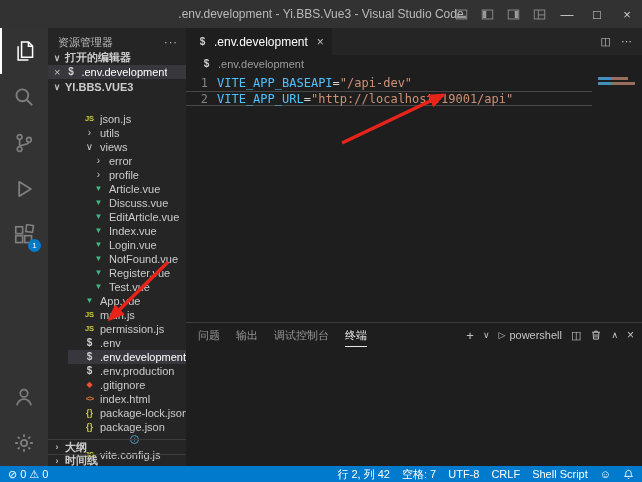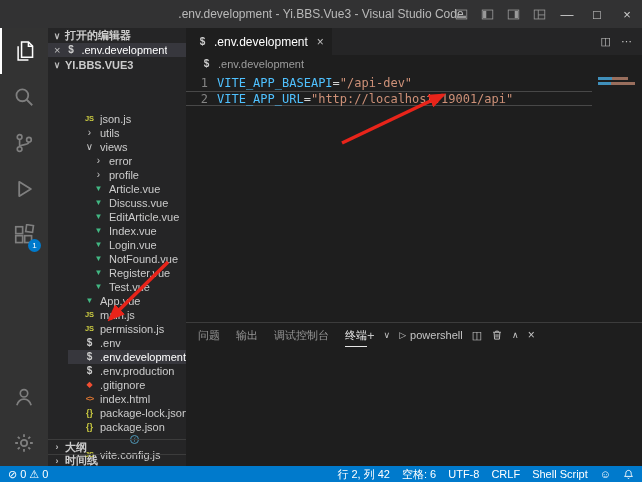--- a/index.html
+++ b/index.html
@@ -83,21 +83,21 @@
   .tk-var { color:#4fc1ff; }
   .tk-op  { color:#d4d4d4; }
   .tk-str { color:#ce9178; }
   #minimap { position:absolute; top:5px; right:6px; width:38px; }
   .mm-line { height:3px; margin-bottom:2px; opacity:.7; }
   .mm-1 { width:30px; background:linear-gradient(90deg,#4fc1ff 0 45%,#ce9178 45% 100%); }
   .mm-2 { width:37px; background:linear-gradient(90deg,#4fc1ff 0 35%,#ce9178 35% 100%); }
 
   
   #panel { height:144px; border-top:1px solid #3c3c3c; background:#1e1e1e;
-    display:flex; flex-direction:row; }
+    display:flex; flex-direction:column; }
   #panel-header { height:24px; display:flex; align-items:center; padding:0 8px 0 12px; }
   #panel-tabs-wrap { display:flex; gap:16px; }
   .panel-tab { color:#969696; padding:4px 0 3px; cursor:default; }
   .panel-tab.selected { color:#e7e7e7; border-bottom:1px solid #e7e7e7; }
   #panel-actions { margin-left:auto; display:flex; align-items:center; gap:9px;
     color:#c5c5c5; }
   .shell-picker { display:flex; align-items:center; gap:4px; }
   #terminal { flex:1; padding:10px 0 0 12px; color:#cccccc; font-size:12px; }
 
   
@@ -196,20 +196,24 @@
   </div>
   <div class="ab-icon">
     <svg class="icon" width="22" height="22" viewBox="0 0 16 16" fill="none" stroke="currentColor" stroke-width="1.3">
         <circle cx="8" cy="8" r="2.3"></circle>
         <path d="M8 1.6v2M8 12.4v2M1.6 8h2M12.4 8h2M3.5 3.5l1.4 1.4M11.1 11.1l1.4 1.4M3.5 12.5l1.4-1.4M11.1 4.9l1.4-1.4"></path>
       </svg>
   </div>
 </div>
 
 <div id="sidebar">
+  <div id="sb-title">
+    <span>资源管理器</span>
+    <span class="dots">···</span>
+  </div>
   <div class="sb-sec-header">
     <span class="chev">∨</span>
     <span>打开的编辑器</span>
   </div>
   <div id="open-editor-row" class="selected">
     <span style="color:#c0c0c0;">×</span>
     <span class="ficon gi-shell">$</span>
     <span class="rlabel">.env.development</span>
   </div>
   <div class="sb-sec-header">
@@ -429,21 +433,21 @@
 <div id="statusbar">
   <span class="sb-item">
     <span>⊘</span>
     <span>0</span>
     <span>⚠</span>
     <span>0</span>
   </span>
   <span class="spacer"></span>
   <span id="sb-right">
     <span class="sb-item">行 2, 列 42</span>
-    <span class="sb-item">空格: 6</span>
+    <span class="sb-item">空格: 7</span>
     <span class="sb-item">UTF-8</span>
     <span class="sb-item">CRLF</span>
     <span class="sb-item">Shell Script</span>
     <span class="sb-item">☺</span>
     <span class="sb-item">
       <svg class="icon" width="11" height="11" viewBox="0 0 14 14" fill="none" stroke="currentColor" stroke-width="1.2">
           <path d="M7 1.8c2.2 0 3.4 1.6 3.4 3.6 0 2.8 1.1 3.6 1.6 4H2c.5-.4 1.6-1.2 1.6-4 0-2 1.2-3.6 3.4-3.6z"></path>
           <path d="M5.8 11.2a1.3 1.3 0 0 0 2.4 0"></path>
         </svg>
     </span>

